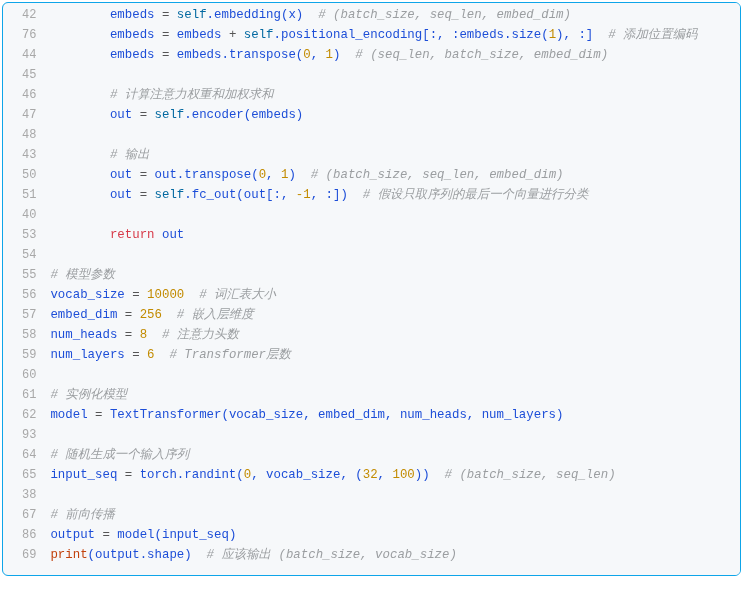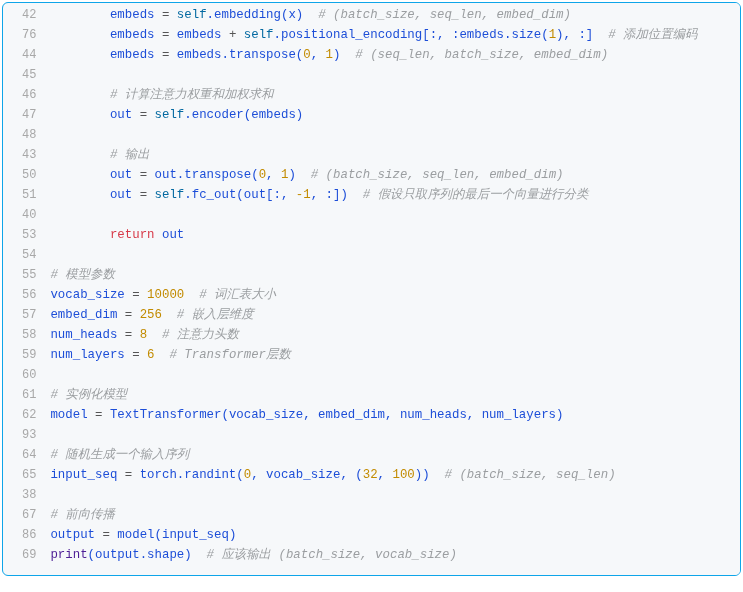--- a/index.html
+++ b/index.html
@@ -38,21 +38,21 @@
     white-space: pre;
   }
   .line { height: 20px; display: block; }
   .tok-id    { color: #1d4ed8; }
   .tok-kw    { color: #d73a49; text-align: right; }
   .tok-num   { color: #c28b00; }
   .tok-cm    { color: #9b9ea1; font-style: italic; }
   .tok-cmcn  { color: #9b9ea1; font-style: italic; }
   .tok-py    { color: #0369a1; }
   .tok-op    { color: #555555; }
-  .tok-builtin { color: #4c1d95; }
+  .tok-builtin { color: #c2410c; }
 </style>
 </head>
 <body>
 
 <div class="editor-container">
   <div class="gutter" id="gutter">
       <div class="gutter-line">42</div>
       <div class="gutter-line">76</div>
       <div class="gutter-line">44</div>
       <div class="gutter-line">45</div>

